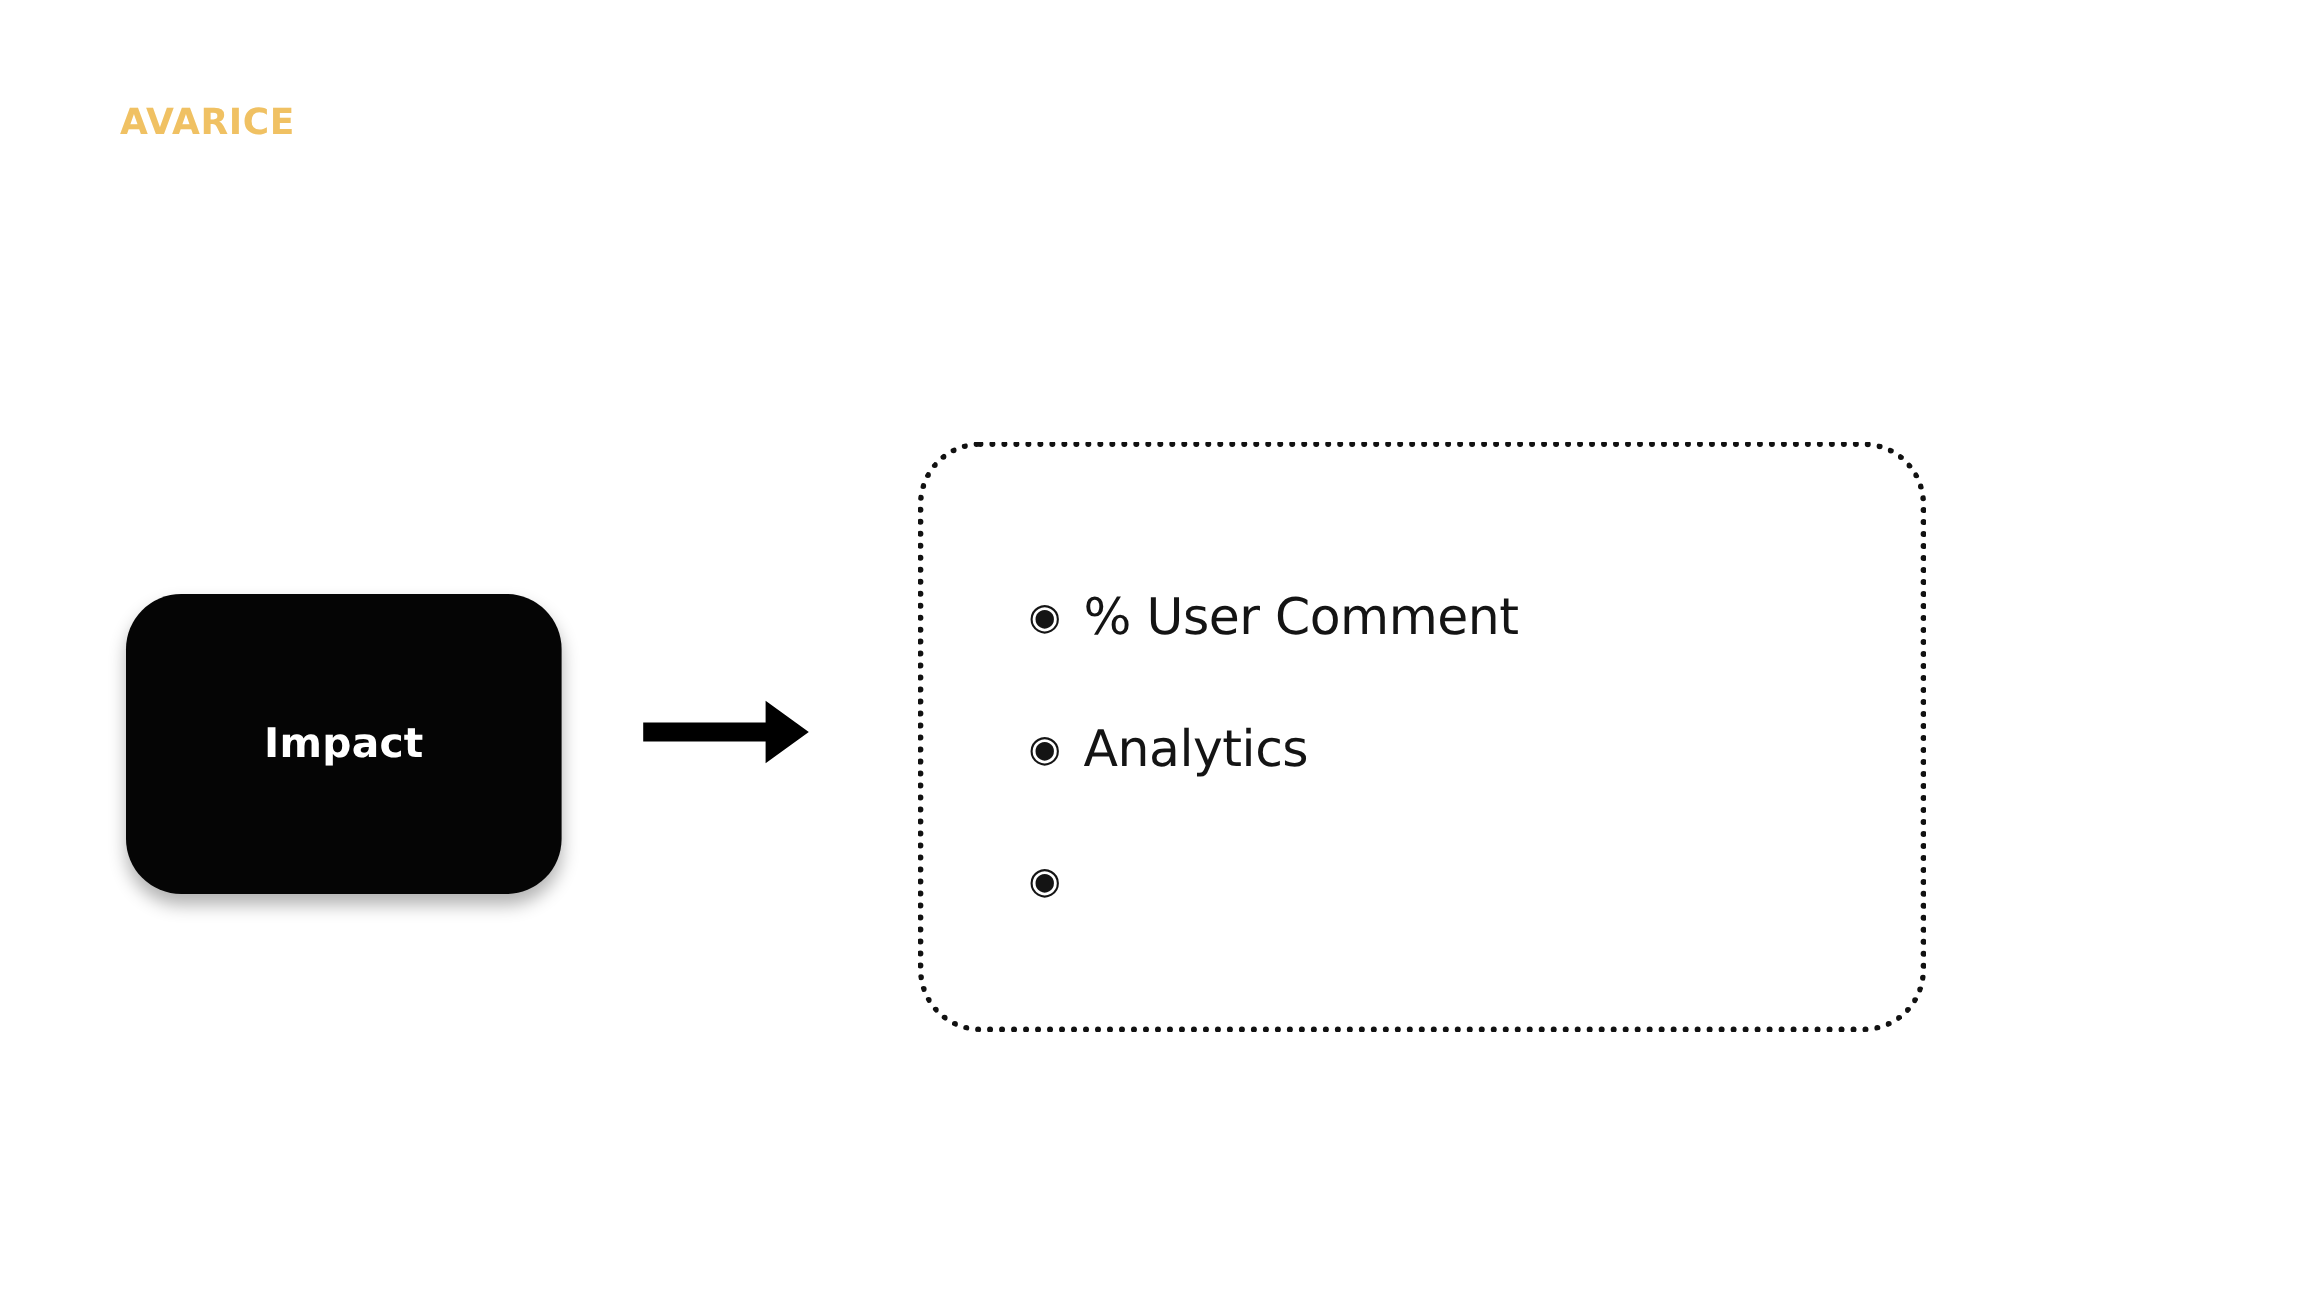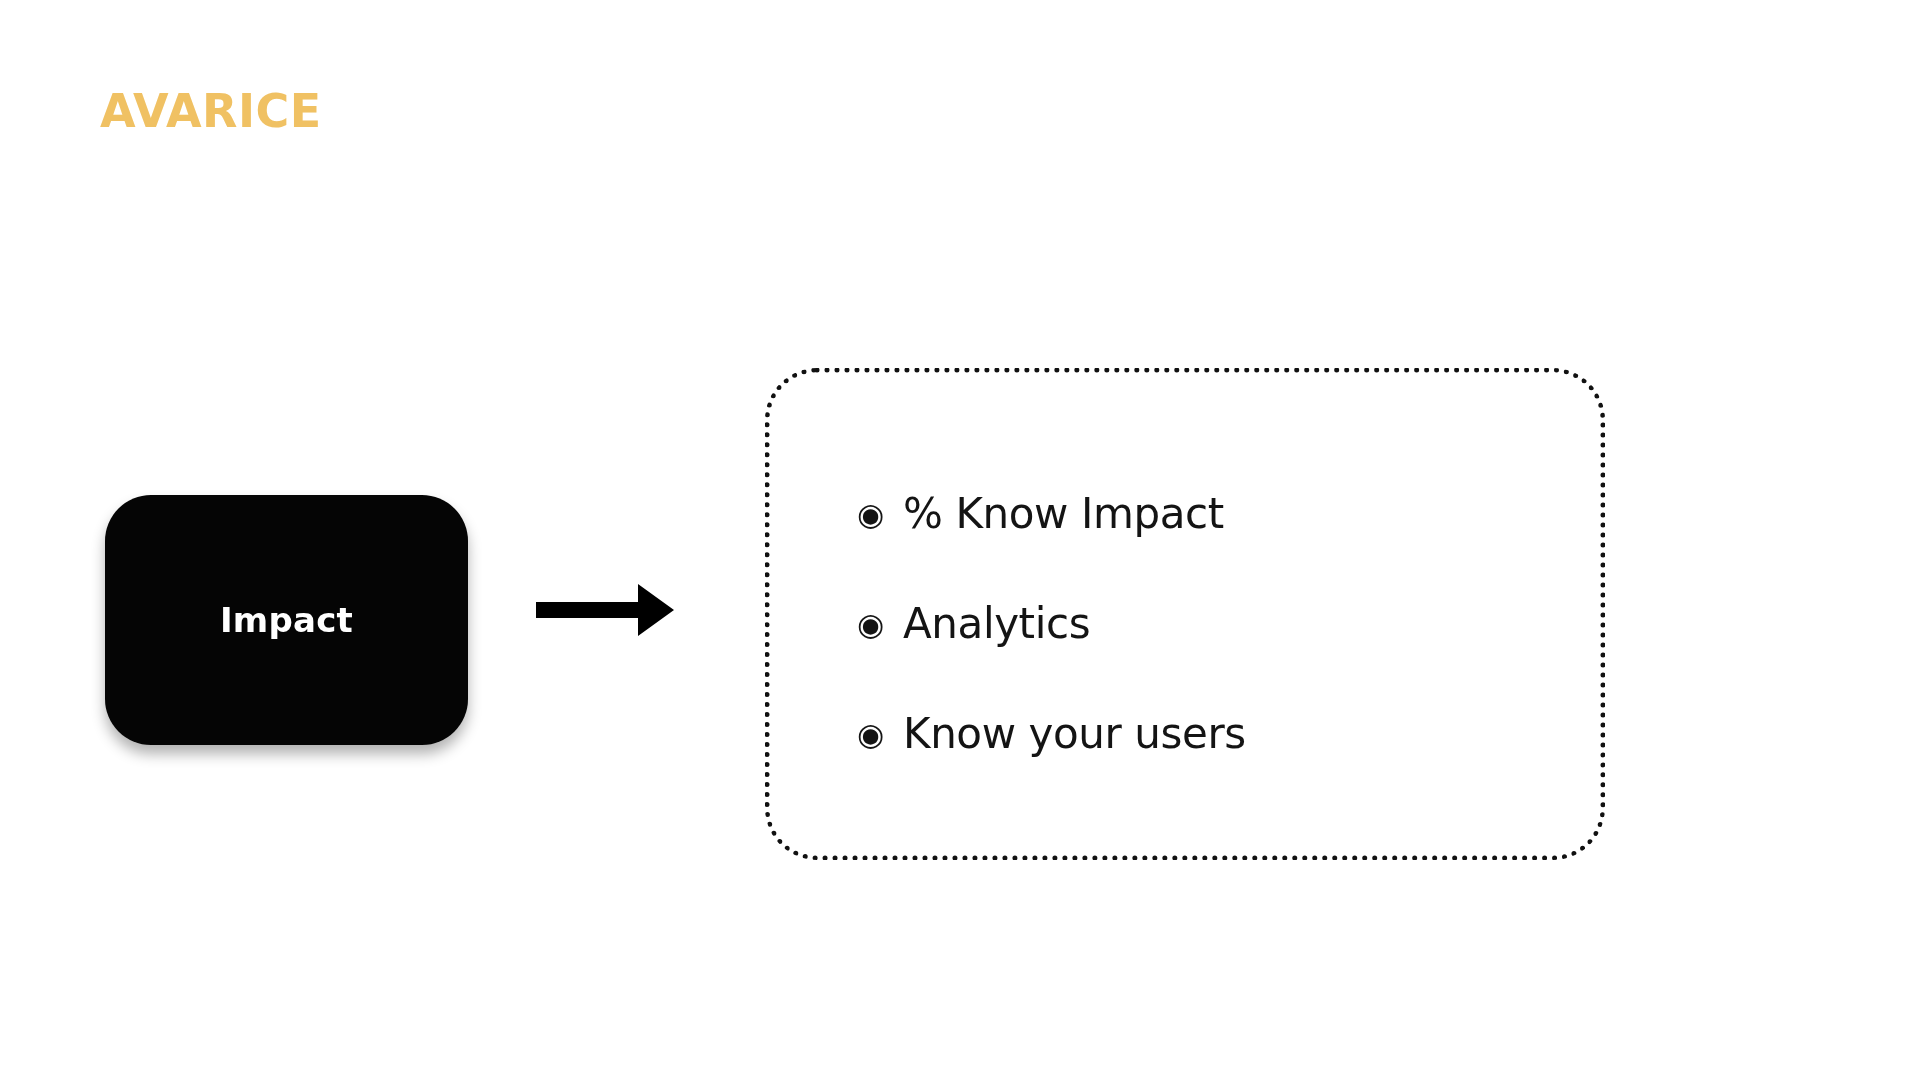--- a/index.html
+++ b/index.html
@@ -24,21 +24,21 @@
 
   
   .heading-block {
     position: absolute;
     left: 100px;
     top: 88px;
   }
 
   .slide-title {
     font-family: "DejaVu Sans", sans-serif;
-    font-size: 46px;
+    font-size: 30px;
     font-weight: 700;
     letter-spacing: 0.5px;
     line-height: 1.0;
     color: #f0c163;
     margin: 0;
     white-space: nowrap;
   }
 
   .slide-subtitle {
     font-family: "DejaVu Sans", sans-serif;
@@ -154,30 +154,29 @@
     <div class="flow-arrow">
       <svg width="150" height="64" viewBox="0 0 150 64" xmlns="http://www.w3.org/2000/svg">
         <path d="M6 24 L108 24 L108 6 L144 32 L108 58 L108 40 L6 40 Z" fill="#000000"></path>
       </svg>
     </div>
 
     <div class="remedies-box">
 
       <div class="remedy-item">
         <span class="remedy-bullet">◉</span>
-        <span class="remedy-label">% Know Impact</span>
+        <span class="remedy-label">% User Comment</span>
       </div>
 
       <div class="remedy-item">
         <span class="remedy-bullet">◉</span>
         <span class="remedy-label">Analytics</span>
       </div>
 
       <div class="remedy-item">
         <span class="remedy-bullet">◉</span>
-        <span class="remedy-label">Know your users</span>
       </div>
 
     </div>
 
   </div>
 
 </div>
 
 </body></html>

